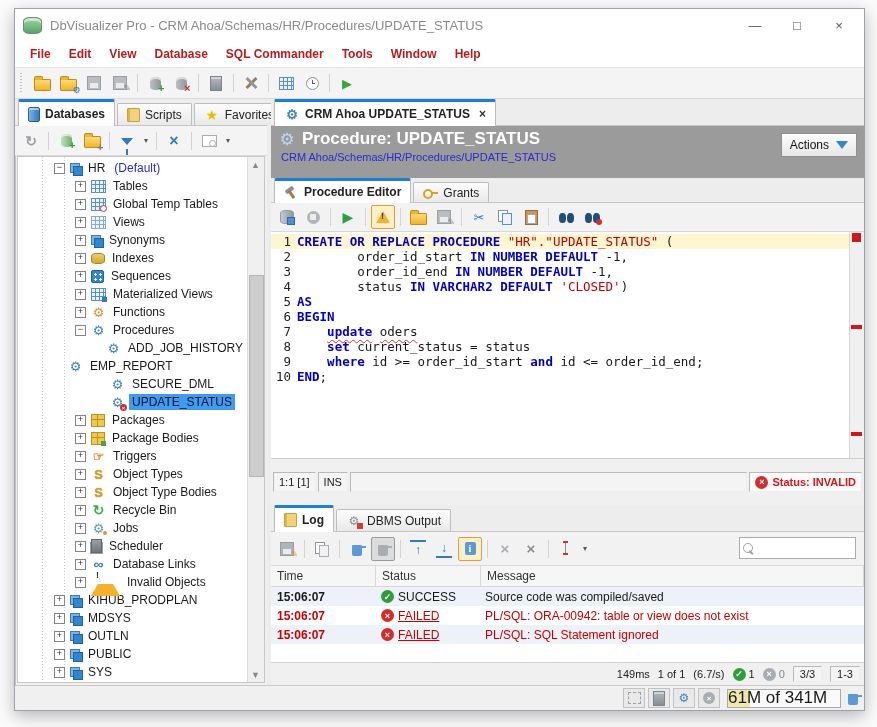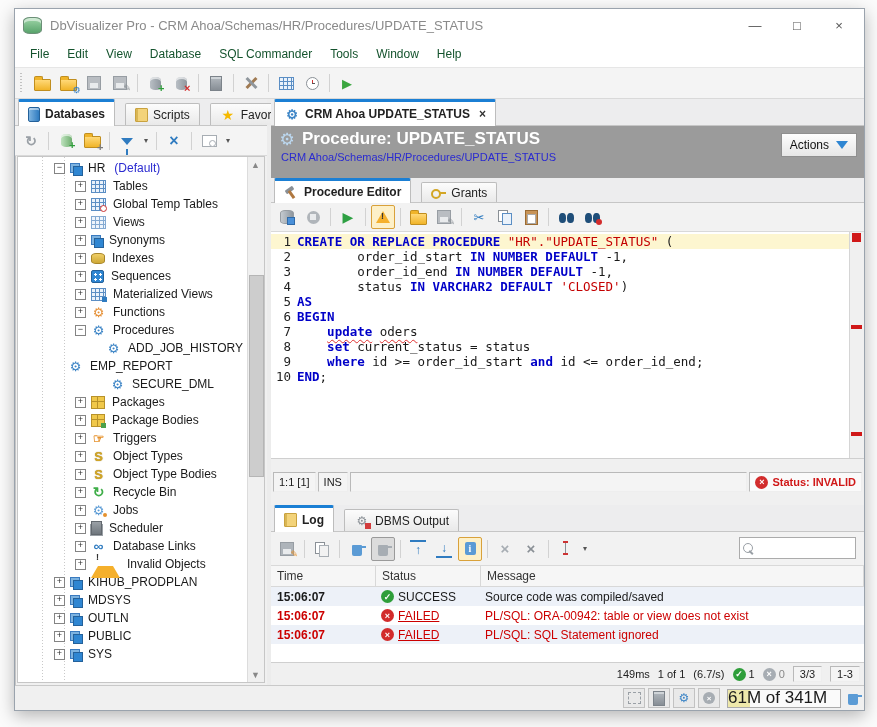--- a/index.html
+++ b/index.html
@@ -4,21 +4,21 @@
 <style>
   html,body{margin:0;padding:0;}
   body{width:877px;height:727px;background:#fbfbfb;font-family:"Liberation Sans",sans-serif;font-size:12px;color:#1a1a1a;position:relative;overflow:hidden;}
   .window{position:absolute;left:14px;top:8px;width:849px;height:701px;background:#f0f0f0;border:1px solid #9aa3ad;box-shadow:0 5px 16px rgba(0,0,0,.28);display:flex;flex-direction:column;}
   
   .titlebar{height:32px;background:#fff;display:flex;align-items:center;padding:0 8px;gap:8px;flex:none;}
   .app-icon{width:17px;height:15px;background:linear-gradient(#9fd6a8,#58a36b);border-radius:7px/4px;border:1px solid #6b8f77;box-shadow:inset 0 3px 0 rgba(255,255,255,.5);}
   .title-text{color:#8a8a8a;font-size:13px;flex:1;white-space:nowrap;overflow:hidden;}
   .win-btn{width:34px;height:24px;display:flex;align-items:center;justify-content:center;color:#555;font-size:13px;}
   .menubar{height:26px;background:#fff;display:flex;align-items:center;padding-left:6px;border-bottom:1px solid #e6e6e6;flex:none;}
-  .menu-item{padding:4px 9px;color:#14532d;}
+  .menu-item{padding:4px 9px;color:#b91c1c;font-weight:bold;}
   .toolbar{background:#f4f4f4;display:flex;align-items:center;padding:0 4px;gap:2px;flex:none;}
   .main-toolbar{height:30px;border-bottom:1px solid #d9d9d9;}
   .grip{width:5px;height:20px;margin-right:4px;background:repeating-linear-gradient(to bottom,#c2c2c2 0 1px,transparent 1px 3px);background-size:2px 100%;background-repeat:no-repeat;background-position:1px 0;}
   .tb-sep{width:1px;height:18px;background:#d2d2d2;margin:0 3px;flex:none;}
   .tb-btn{display:inline-flex;align-items:center;justify-content:center;min-width:22px;height:22px;border:1px solid transparent;border-radius:2px;flex:none;}
   .tb-btn.active{border:1px solid #d9a13a;background:#fdf0c8;}
   .tb-btn.pressed{border:1px solid #9a9a9a;background:#dcdcdc;}
   .caret{font-size:8px;color:#555;margin:0 3px;flex:none;}
   
   .ic{display:inline-flex;align-items:center;justify-content:center;width:16px;height:16px;line-height:1;font-size:12px;position:relative;flex:none;}
@@ -114,21 +114,21 @@
   .ti-package-body::after{content:"";position:absolute;right:-2px;bottom:-2px;width:5px;height:5px;background:#4ba04b;}
   .ti-trigger::before{content:"☞";color:#e6922e;font-size:13px;font-weight:bold;}
   .ti-objtype::before{content:"S";color:#d3a625;font-weight:bold;font-size:13px;text-shadow:0 0 1px #8a6d14;}
   .ti-recycle::before{content:"↻";color:#3fae49;font-size:14px;font-weight:bold;}
   .ti-jobs::before{content:"⚙";color:#5b9bd5;font-size:13px;}
   .ti-jobs::after{content:"";position:absolute;right:-1px;bottom:0;width:4px;height:4px;border-radius:50%;background:#e6922e;}
   .ti-chip{width:9px;height:12px;background:linear-gradient(#9aa0a6,#6f767d);border:1px solid #62686e;box-shadow:-2px 2px 0 -1px #9aa0a6,2px 2px 0 -1px #9aa0a6;}
   .ti-link::before{content:"∞";color:#2f7bc0;font-size:14px;font-weight:bold;}
   .ti-warn{margin-top:2px;}
   
-  .tabstrip{display:flex;align-items:flex-end;padding-left:3px;background:#ededee;border-bottom:1px solid #c6c6c6;gap:10px;flex:none;}
+  .tabstrip{display:flex;align-items:flex-end;padding-left:3px;background:#ededee;border-bottom:1px solid #c6c6c6;gap:2px;flex:none;}
   .tab{height:21px;display:flex;align-items:center;gap:5px;padding:0 9px;background:linear-gradient(#fcfcfc,#e9e9e9);border:1px solid #bdbdbd;border-bottom:none;border-radius:2px 2px 0 0;color:#222;white-space:nowrap;}
   .tab.active{background:#fff;border-top:3px solid #1b7fd4;font-weight:bold;height:24px;margin-bottom:-1px;}
   .tab-close{margin-left:4px;color:#333;font-weight:bold;font-size:12px;}
   
   .content{flex:1;display:flex;min-height:0;}
   .left-panel{width:252px;display:flex;flex-direction:column;background:#f0f0f0;border-right:4px solid #ececec;box-shadow:1px 0 0 #c6c6c6 inset;min-height:0;flex:none;}
   .left-panel .tabstrip{height:26px;}
   .tree-toolbar{height:29px;border-bottom:1px solid #d9d9d9;}
   .tree-wrap{flex:1;margin:0 2px 2px 2px;border:1px solid #c6c6c6;background:#fff;display:flex;min-height:0;}
   .tree-rows{flex:1;overflow:hidden;padding-top:2px;background-image:repeating-linear-gradient(to bottom,#c9c9c9 0 1px,transparent 1px 3px),repeating-linear-gradient(to bottom,#c9c9c9 0 1px,transparent 1px 3px);background-size:1px 100%,1px 100%;background-position:24px 0,46px 0;background-repeat:no-repeat;}
@@ -377,20 +377,25 @@
             <div class="tree-row" style="padding-left: 36px;">
               <span class="exp-sp"></span>
               <span class="ti ti-gear-blue"></span>
               <span class="tree-label">EMP_REPORT</span>
             </div>
             <div class="tree-row" style="padding-left: 78px;">
               <span class="exp-sp"></span>
               <span class="ti ti-gear-blue"></span>
               <span class="tree-label">SECURE_DML</span>
             </div>
+            <div class="tree-row selected" style="padding-left: 78px;">
+              <span class="exp-sp"></span>
+              <span class="ti ti-gear-error"></span>
+              <span class="tree-label">UPDATE_STATUS</span>
+            </div>
             <div class="tree-row" style="padding-left: 57px;">
               <span class="expander">+</span>
               <span class="ti ti-package"></span>
               <span class="tree-label">Packages</span>
             </div>
             <div class="tree-row" style="padding-left: 57px;">
               <span class="expander">+</span>
               <span class="ti ti-package-body"></span>
               <span class="tree-label">Package Bodies</span>
             </div>

